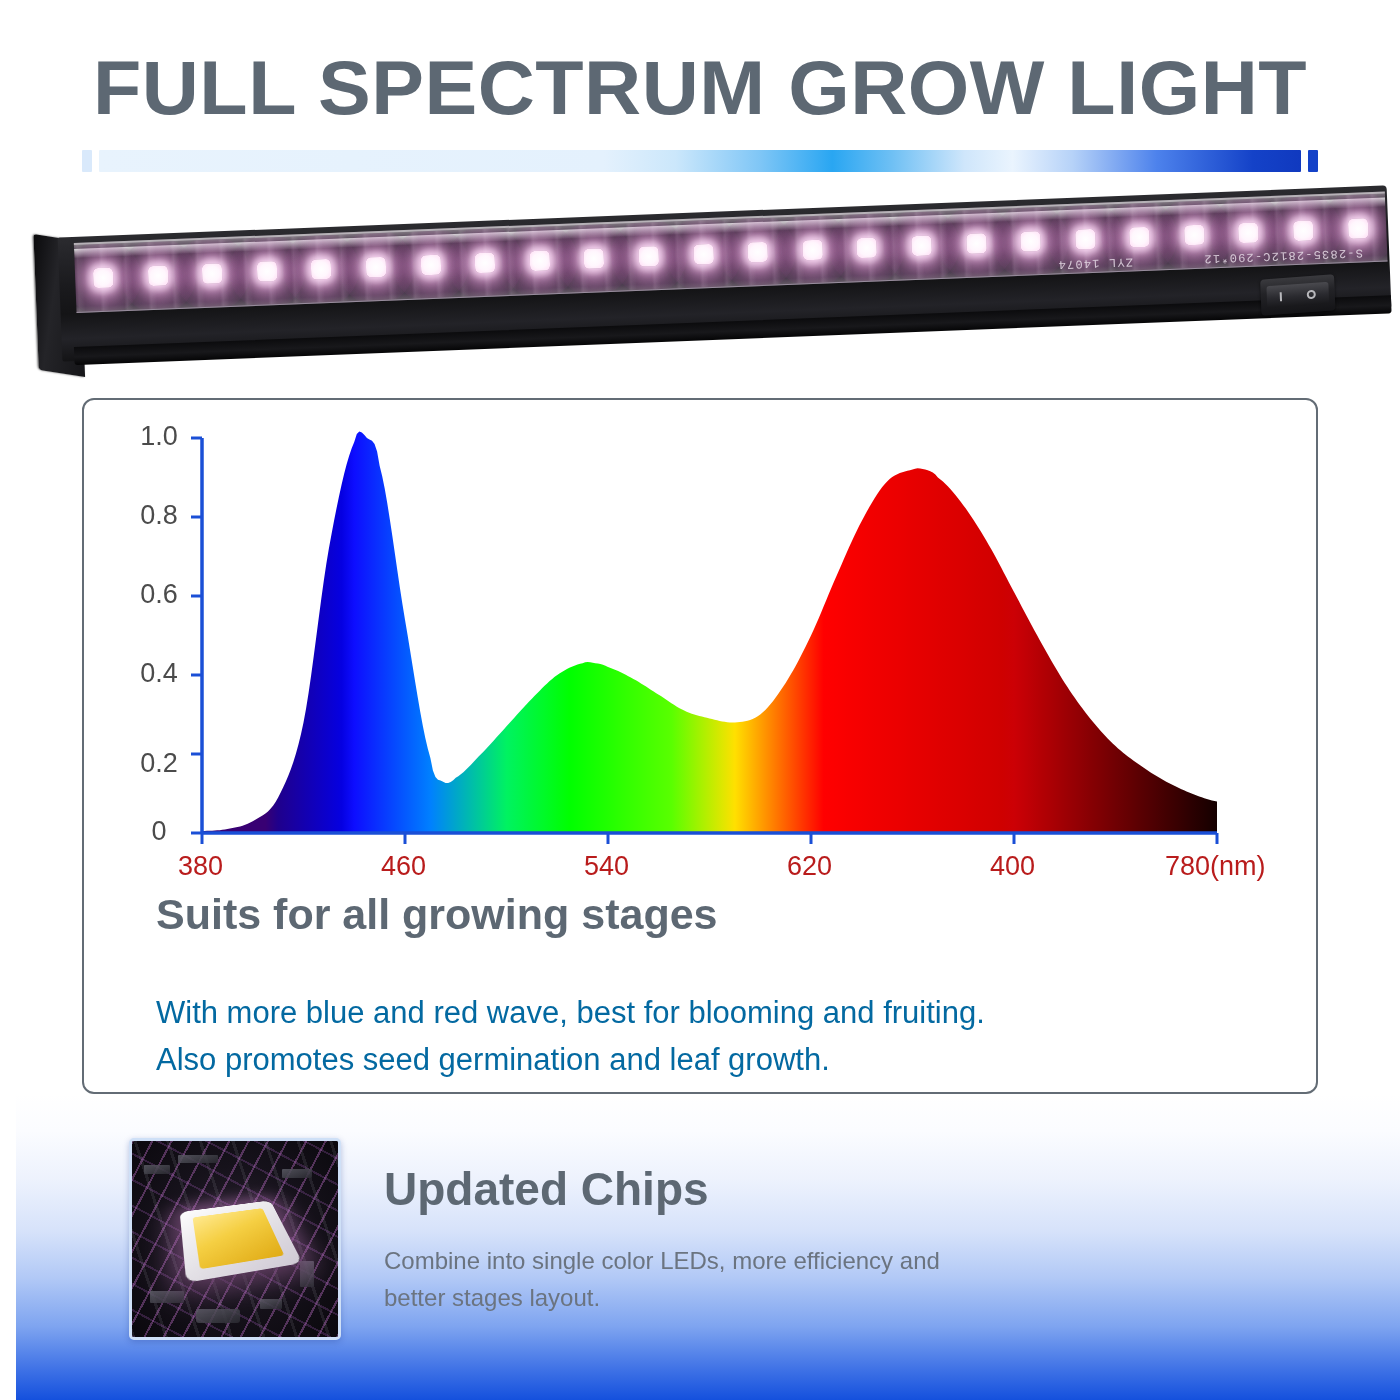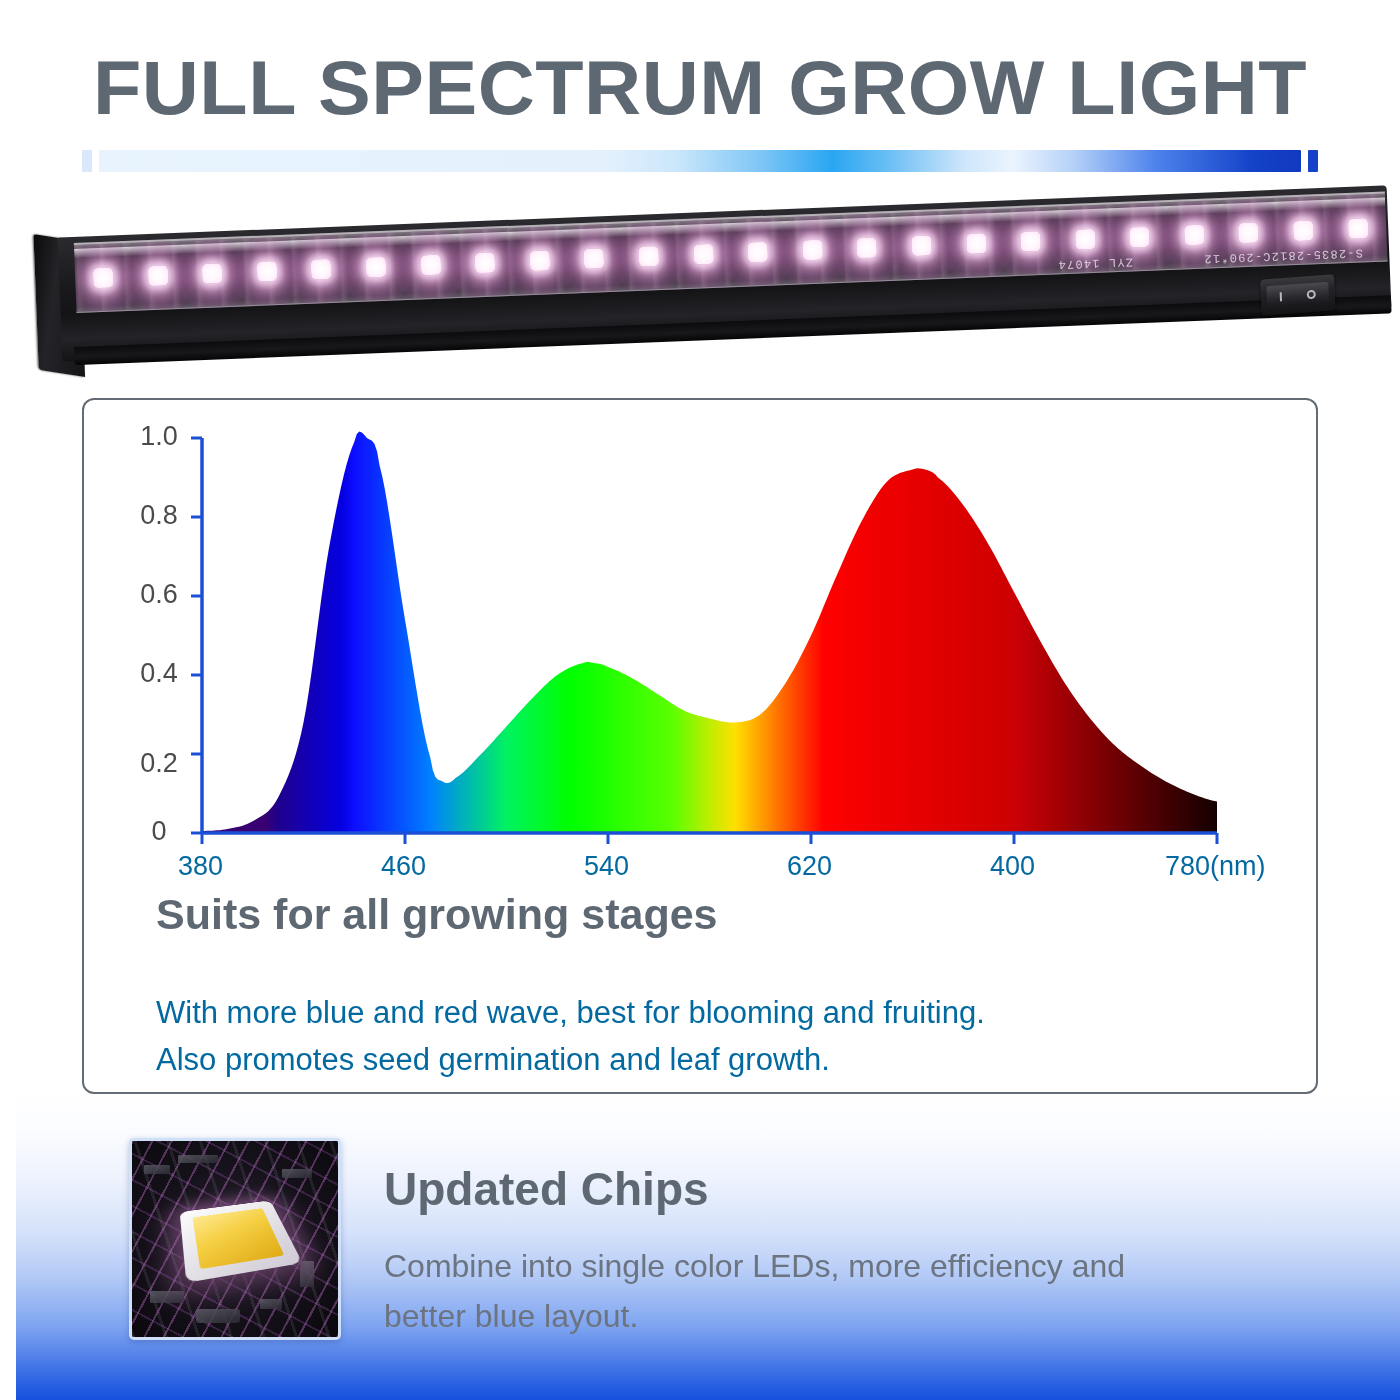--- a/index.html
+++ b/index.html
@@ -157,21 +157,21 @@
   }
   #chart-area { position:absolute; left:28px; top:28px; width:1160px; height:445px; }
   #chart-svg { position:absolute; left:0; top:0; }
   .y-tick-label {
     position:absolute; right:0; font-size:27px; color:#4b4b4b;
     font-family:"Liberation Sans", sans-serif; text-align:center;
   }
   #y-tick-labels { position:absolute; left:0; top:0; width:82px; height:100%; }
   #x-tick-labels { position:absolute; left:0; top:0; width:100%; height:40px; }
   .x-tick-label {
-    position:absolute; font-size:27px; color:#0369a1;
+    position:absolute; font-size:27px; color:#b91c1c;
     font-family:"Liberation Sans", sans-serif; white-space:nowrap;
   }
 
   #suits-heading {
     position:absolute; left:72px; top:490px; width:1100px;
     font-size:43px; font-weight:bold; color:#5d6873;
     font-family:"Liberation Sans", sans-serif;
   }
   #suits-body {
     position:absolute; left:72px; top:560px; width:1120px;
@@ -220,21 +220,21 @@
     border-radius:4px;
   }
 
   #chips-heading {
     position:absolute; left:368px; top:68px;
     font-size:46px; font-weight:bold; color:#5d6873;
     font-family:"Liberation Sans", sans-serif;
   }
   #chips-body {
     position:absolute; left:368px; top:148px; width:940px;
-    font-size:32px; line-height:1.55; color:#6b7480;
+    font-size:24px; line-height:1.55; color:#6b7480;
     font-family:"Liberation Sans", sans-serif;
   }
 </style>
 </head>
 <body>
 
 <div id="header">
   <div id="page-title">FULL SPECTRUM GROW LIGHT</div>
   <div id="divider-row">
     <div class="divider-cap" id="divider-cap-left"></div>
@@ -427,15 +427,15 @@
     <div class="chip-smd" style="left:64px;top:168px;width:44px;height:14px;border-radius:3px;"></div>
     <div class="chip-smd" style="left:128px;top:158px;width:22px;height:10px;"></div>
     <div class="chip-smd" style="left:168px;top:120px;width:14px;height:26px;"></div>
     <div id="chip-led">
       <div id="chip-led-phosphor"></div>
     </div>
   </div>
   <div id="chips-heading">Updated Chips</div>
   <div id="chips-body">
     <div>Combine into single color LEDs, more efficiency and</div>
-    <div>better blue layout.</div>
+    <div>better stages layout.</div>
   </div>
 </div>
 
 </body></html>

